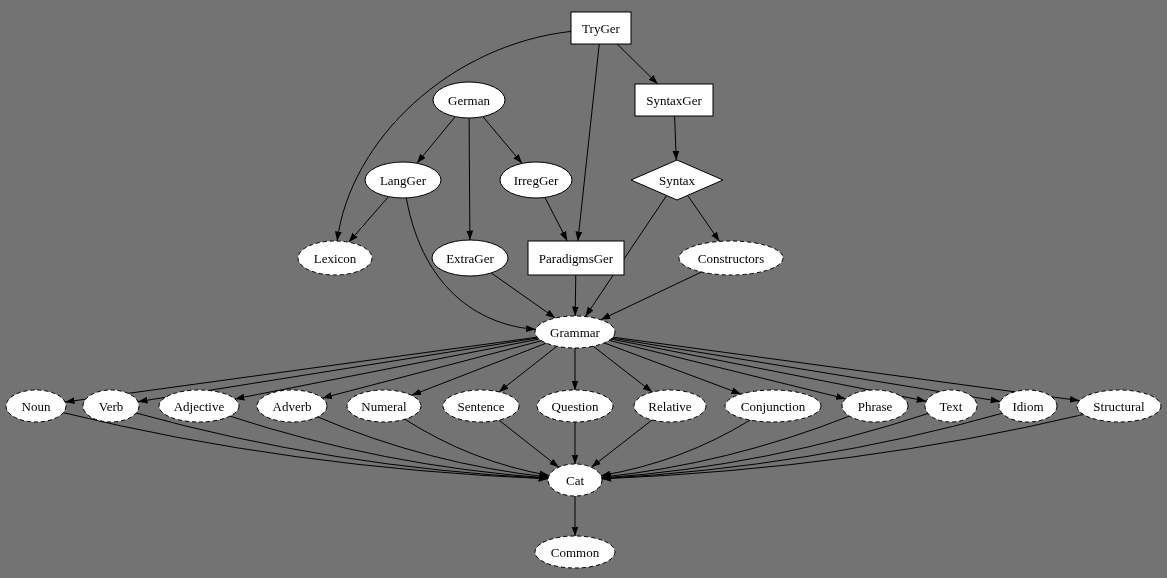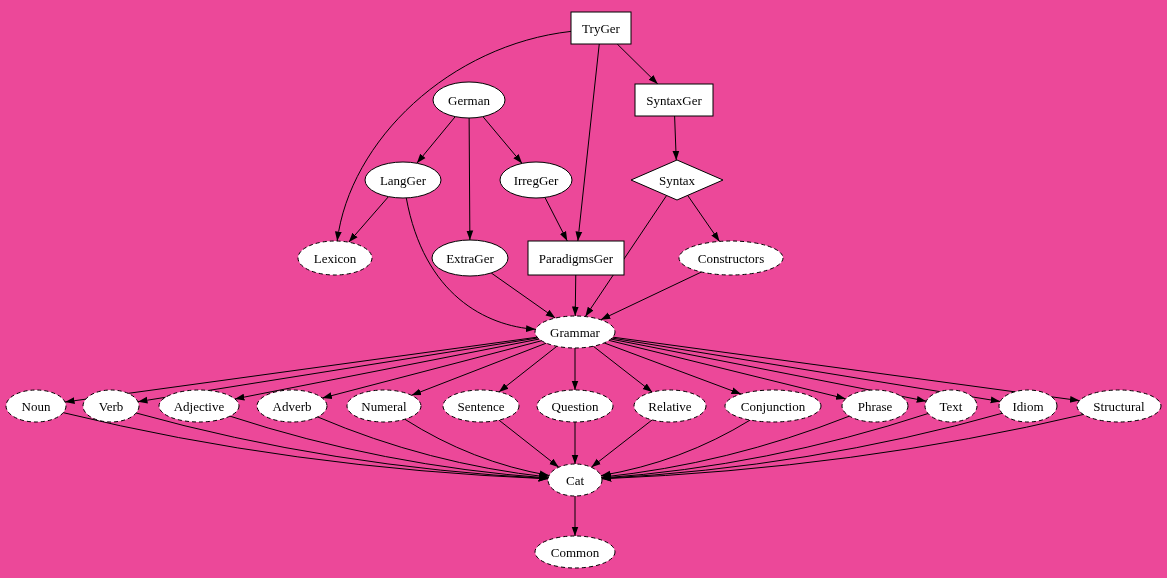--- a/index.html
+++ b/index.html
@@ -4,21 +4,21 @@
 <style>
   html, body {
     margin: 0;
     padding: 0;
     background: #ffffff;
   }
   .canvas {
     position: relative;
     width: 1167px;
     height: 578px;
-    background: #ec4899;
+    background: #737373;
     overflow: hidden;
   }
   svg text {
     font-family: "Liberation Serif", "DejaVu Serif", serif;
     font-size: 13px;
     fill: #000000;
   }
 </style>
 </head>
 <body>

